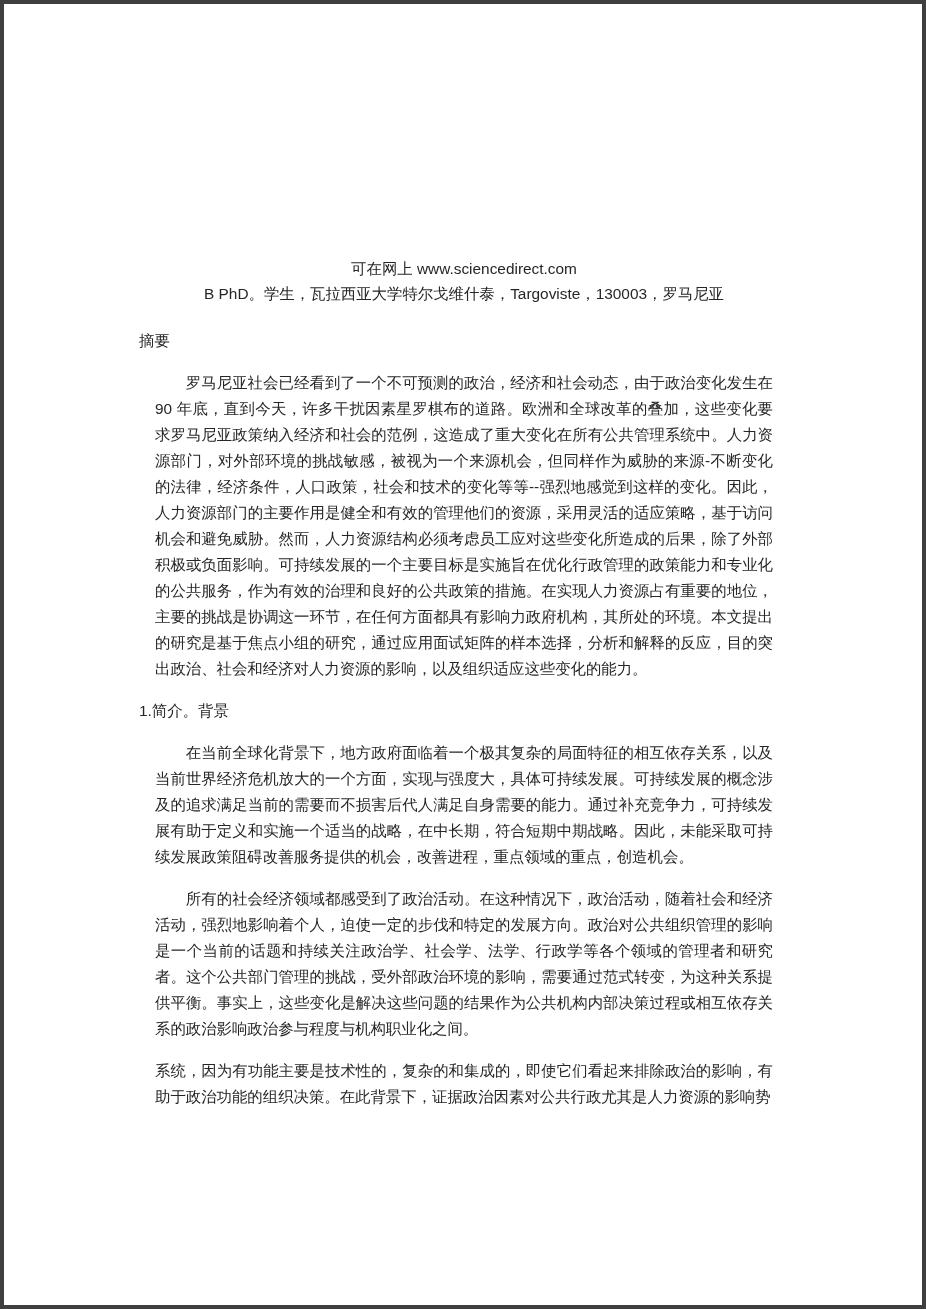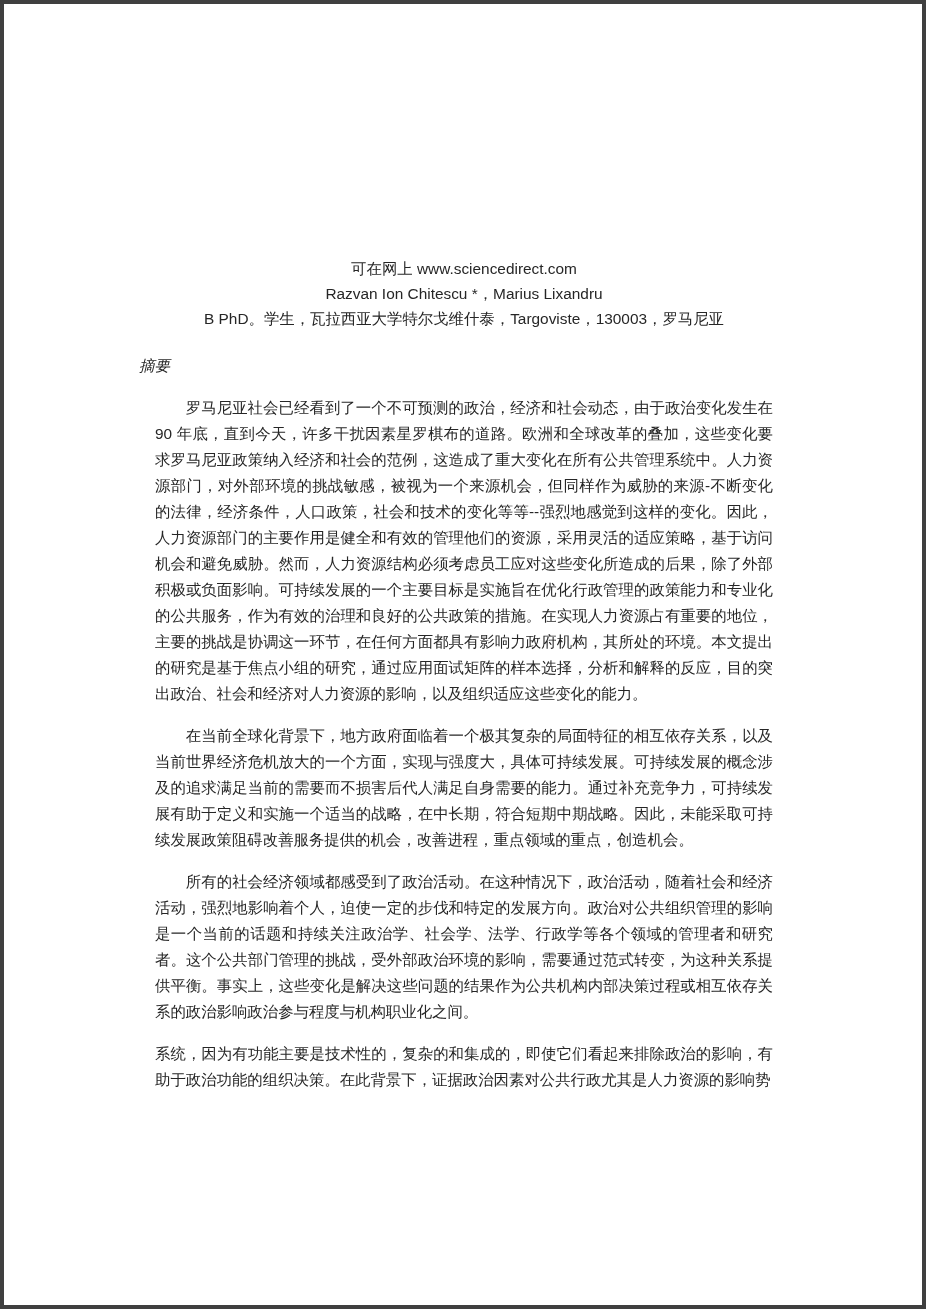--- a/index.html
+++ b/index.html
@@ -34,51 +34,50 @@
   .header-line {
     text-align: center;
     line-height: 25px;
   }
   .heading {
     text-align: left;
     margin: 0;
   }
   .h-abstract {
     margin-top: 22px;
-    font-style: italic;
   }
   p {
     margin: 16px;
     text-align: justify;
   }
   .indent {
     text-indent: 2em;
   }
   .keywords {
     text-align: left;
   }
 </style>
 </head>
 <body>
 
 <div class="page">
   <div class="content">
 
     <div class="header-line">可在网上 www.sciencedirect.com</div>
 
-    <div class="header-line">Razvan Ion Chitescu *，Marius Lixandru</div>
 
 
     <div class="header-line">B PhD。学生，瓦拉西亚大学特尔戈维什泰，Targoviste，130003，罗马尼亚</div>
 
     <div class="heading h-abstract">摘要</div>
 
     <p class="indent">罗马尼亚社会已经看到了一个不可预测的政治，经济和社会动态，由于政治变化发生在 90 年底，直到今天，许多干扰因素星罗棋布的道路。欧洲和全球改革的叠加，这些变化要求罗马尼亚政策纳入经济和社会的范例，这造成了重大变化在所有公共管理系统中。人力资源部门，对外部环境的挑战敏感，被视为一个来源机会，但同样作为威胁的来源-不断变化的法律，经济条件，人口政策，社会和技术的变化等等--强烈地感觉到这样的变化。因此，人力资源部门的主要作用是健全和有效的管理他们的资源，采用灵活的适应策略，基于访问机会和避免威胁。然而，人力资源结构必须考虑员工应对这些变化所造成的后果，除了外部积极或负面影响。可持续发展的一个主要目标是实施旨在优化行政管理的政策能力和专业化的公共服务，作为有效的治理和良好的公共政策的措施。在实现人力资源占有重要的地位，主要的挑战是协调这一环节，在任何方面都具有影响力政府机构，其所处的环境。本文提出的研究是基于焦点小组的研究，通过应用面试矩阵的样本选择，分析和解释的反应，目的突出政治、社会和经济对人力资源的影响，以及组织适应这些变化的能力。</p>
 
 
+    <div class="heading">1.简介。背景</div>
 
     <p class="indent">在当前全球化背景下，地方政府面临着一个极其复杂的局面特征的相互依存关系，以及当前世界经济危机放大的一个方面，实现与强度大，具体可持续发展。可持续发展的概念涉及的追求满足当前的需要而不损害后代人满足自身需要的能力。通过补充竞争力，可持续发展有助于定义和实施一个适当的战略，在中长期，符合短期中期战略。因此，未能采取可持续发展政策阻碍改善服务提供的机会，改善进程，重点领域的重点，创造机会。</p>
 
     <p class="indent">所有的社会经济领域都感受到了政治活动。在这种情况下，政治活动，随着社会和经济活动，强烈地影响着个人，迫使一定的步伐和特定的发展方向。政治对公共组织管理的影响是一个当前的话题和持续关注政治学、社会学、法学、行政学等各个领域的管理者和研究者。这个公共部门管理的挑战，受外部政治环境的影响，需要通过范式转变，为这种关系提供平衡。事实上，这些变化是解决这些问题的结果作为公共机构内部决策过程或相互依存关系的政治影响政治参与程度与机构职业化之间。</p>
 
 
     <p>系统，因为有功能主要是技术性的，复杂的和集成的，即使它们看起来排除政治的影响，有助于政治功能的组织决策。在此背景下，证据政治因素对公共行政尤其是人力资源的影响势</p>
 
   </div>
 </div>

